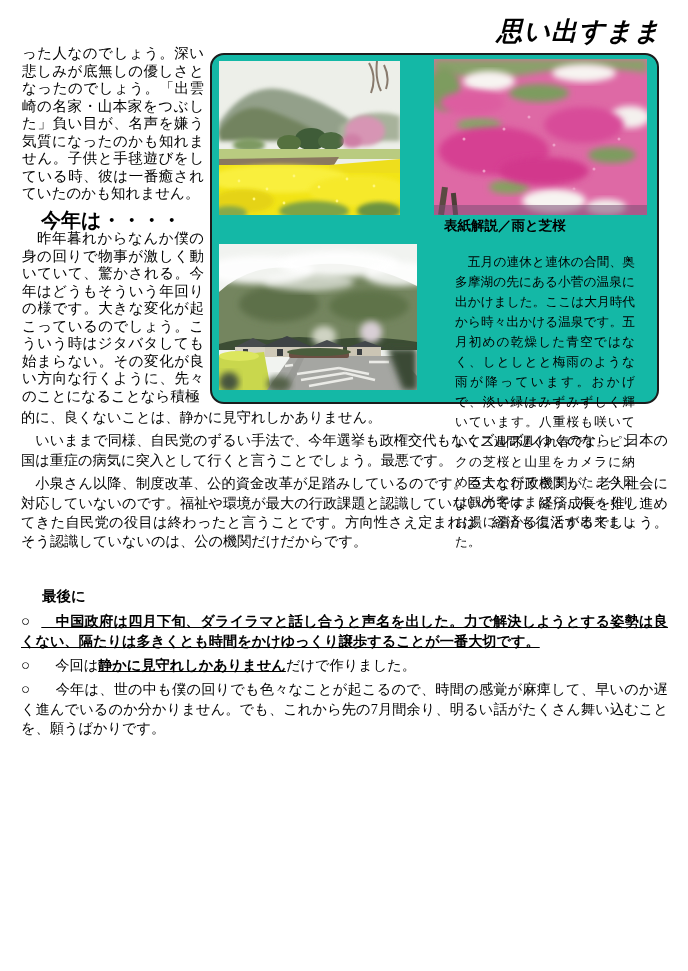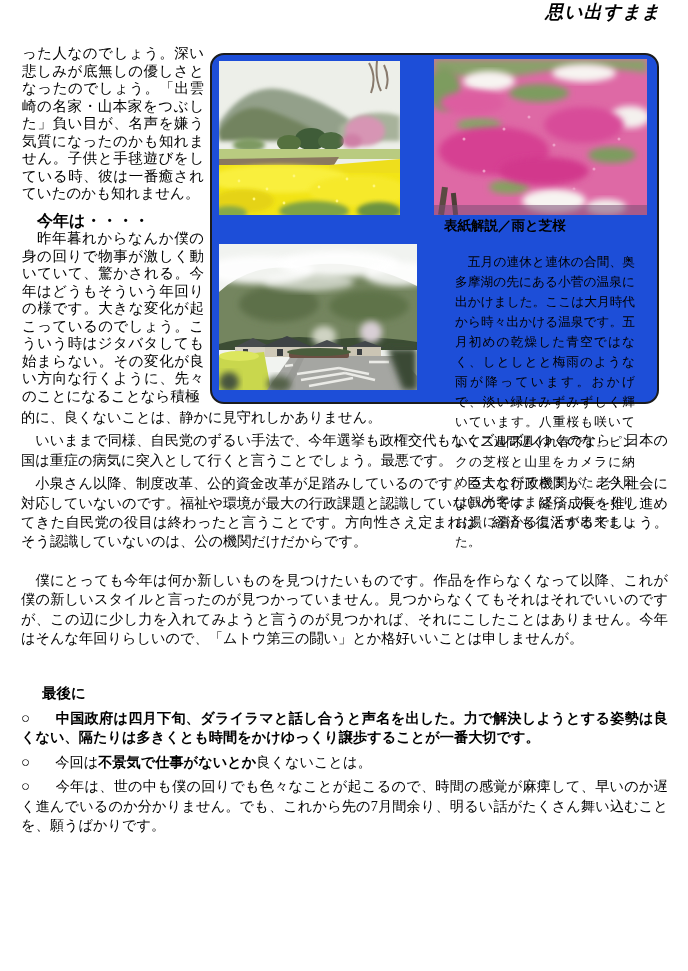--- a/index.html
+++ b/index.html
@@ -7,42 +7,42 @@
     position:relative;
     width:688px;height:971px;
     background:#ffffff;
     margin:0 auto;
     overflow:hidden;
     font-family:"Liberation Serif", serif;
     color:#000;
   }
   
   .doc-title{
-    position:absolute;top:0;right:27px;
+    position:absolute;top:14px;right:27px;
     font-family:"Liberation Serif", serif;
-    font-size:18px;font-weight:bold;font-style:italic;
+    font-size:26px;font-weight:bold;font-style:italic;
     letter-spacing:1px;
   }
   
   .left-col{
     position:absolute;left:21px;top:44px;width:184px;
     font-size:14.5px;line-height:17.5px;
     text-align:justify;word-break:break-all;
   }
   .left-col p{margin:1px;}
   .left-col .col-heading{
     font-family:Liberation Sans, sans-serif;
-    font-weight:bold;font-size:16px;
+    font-weight:bold;font-size:20px;
     margin:9px 0 0 0;
   }
   
   .photo-box{
     position:absolute;left:210px;top:53px;width:445px;height:347px;
     border:2px solid #1c1c1c;border-radius:14px;
-    background:#1d4ed8;
+    background:#14b8a6;
   }
   .ph{position:absolute;overflow:hidden;}
   .ph svg{display:block;width:100%;height:100%;}
   .ph-1{left:7px;top:6px;width:181px;height:154px;}
   .ph-2{left:222px;top:4px;width:213px;height:156px;}
   .ph-3{left:7px;top:189px;width:198px;height:146px;}
   .caption{
     position:absolute;left:226px;top:162px;width:214px;
   }
   .caption-title{
@@ -56,30 +56,31 @@
   
   .body-text{
     position:absolute;left:17px;top:404px;width:655px;
     font-size:14.2px;line-height:19.4px;
     text-align:justify;word-break:break-all;
   }
   .body-text p{margin:4px;}
   .gap-before{margin-top:19px !important;}
   .big-gap-before{margin-top:36px !important;}
   .finale-heading{
-    font-family:Liberation Sans, sans-serif;
+    font-family:Liberation Mono, monospace;
     font-weight:bold;font-size:14.5px;padding-left:21px;
   }
   .bullet{
     font-family:"Liberation Sans", sans-serif;
     font-weight:bold;font-size:15px;margin-right:11px;
   }
   .bold-gothic{
     font-family:"Liberation Sans", sans-serif;
     font-weight:bold;
+    text-decoration:underline;
   }
   .sub-line{padding-left:22px;}
 </style>
 </head>
 <body>
 
 <div class="page">
 
   <div class="doc-title">思い出すまま</div>
 
@@ -229,26 +230,25 @@
     <div class="caption">
       <p class="caption-title">表紙解説／雨と芝桜</p>
       <p class="caption-body">　五月の連休と連休の合間、奥多摩湖の先にある小菅の温泉に出かけました。ここは大月時代から時々出かける温泉です。五月初めの乾燥した青空ではなく、しとしとと梅雨のような雨が降っています。おかげで、淡い緑はみずみずしく輝いています。八重桜も咲いていて二週間遅くれ春です。ピンクの芝桜と山里をカメラに納めることができました。今日は観光客はまばら、ゆっくりお湯に漬かることが出来ました。</p>
     </div>
   </div>
 
   <div class="body-text">
     <p>的に、良くないことは、静かに見守れしかありません。</p>
     <p>　いいままで同様、自民党のずるい手法で、今年選挙も政権交代もなくズルズルゆくのなら、日本の国は重症の病気に突入として行くと言うことでしょう。最悪です。</p>
     <p>　小泉さん以降、制度改革、公的資金改革が足踏みしているのです。巨大な行政機関が、老人社会に対応していないのです。福祉や環境が最大の行政課題と認識していないのです。経済成長を推し進めてきた自民党の役目は終わったと言うことです。方向性さえ定まれば、経済も復活するでしょう。そう認識していないのは、公の機関だけだからです。</p>
-    <p class="gap-before">　僕にとっても今年は何か新しいものを見つけたいものです。作品を作らなくなって以降、これが僕の新しいスタイルと言ったのが見つかっていません。見つからなくてもそれはそれでいいのですが、この辺に少し力を入れてみようと言うのが見つかれば、それにこしたことはありません。今年はそんな年回りらしいので、「ムトウ第三の闘い」とか格好いいことは申しませんが。</p>
 
     <p class="finale-heading big-gap-before">最後に</p>
 
     <p><span class="bullet">○</span><span class="bold-gothic">　中国政府は四月下旬、ダライラマと話し合うと声名を出した。力で解決しようとする姿勢は良くない、隔たりは多きくとも時間をかけゆっくり譲歩することが一番大切です。</span></p>
 
-    <p><span class="bullet">○</span><span>　今回は</span><span class="bold-gothic">不景気で仕事がないとか</span><span>良くないことは。</span></p>
+    <p><span class="bullet">○</span><span>　今回は</span><span class="bold-gothic">静かに見守れしかありません</span><span>だけで作りました。</span></p>
 
 
     <p><span class="bullet">○</span><span>　今年は、世の中も僕の回りでも色々なことが起こるので、時間の感覚が麻痺して、早いのか遅く進んでいるのか分かりません。でも、これから先の7月間余り、明るい話がたくさん舞い込むことを、願うばかりです。</span></p>
 
   </div>
 
 </div>
 
 </body></html>

